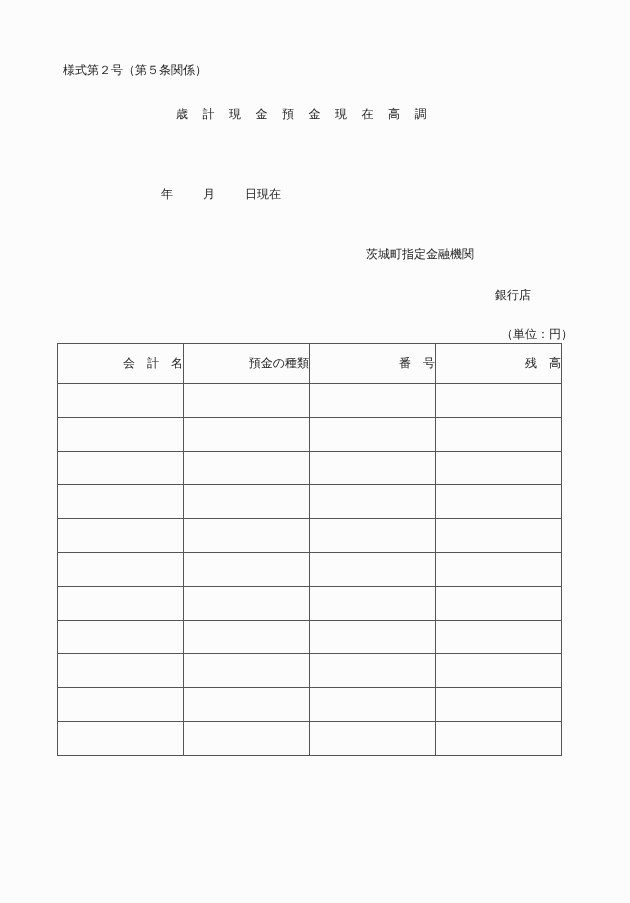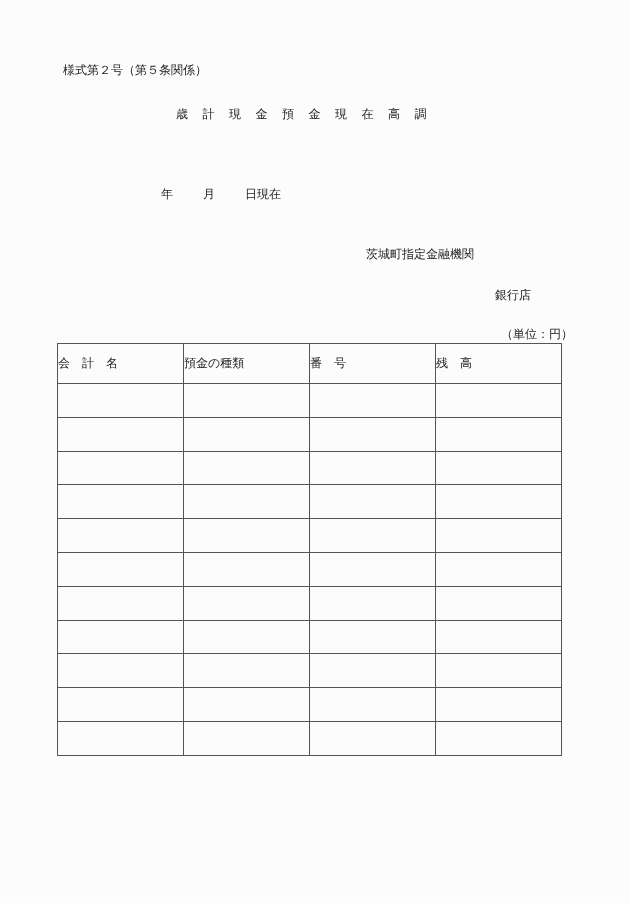--- a/index.html
+++ b/index.html
@@ -32,21 +32,21 @@
       top: 343px;
       width: 504px;
       border-collapse: collapse;
       table-layout: fixed;
     }
     #deposit-table th, #deposit-table td {
       border: 1px solid #555;
       padding: 0;
       font-weight: normal;
       font-size: 12px;
-      text-align: left;
+      text-align: right;
     }
     #deposit-table th { height: 39px; }
     #deposit-table td { height: 32.8px; }
     #deposit-table col { width: 126px; }
   </style>
 </head>
 <body>
 
 <div id="form-number" class="abs">様式第２号（第５条関係）</div>
 

